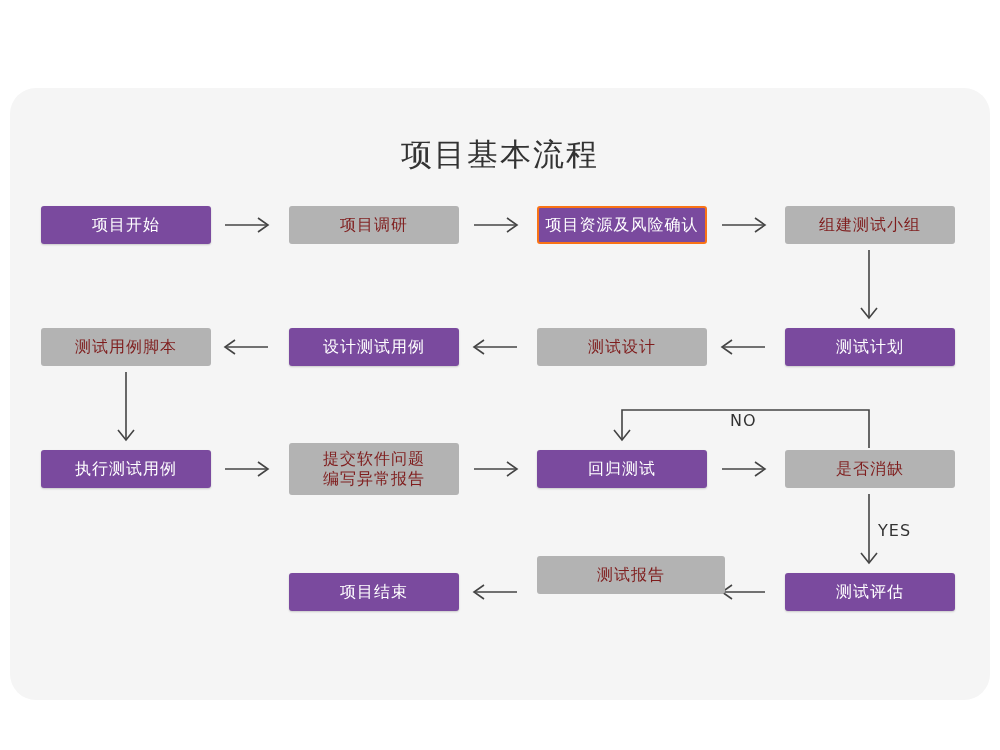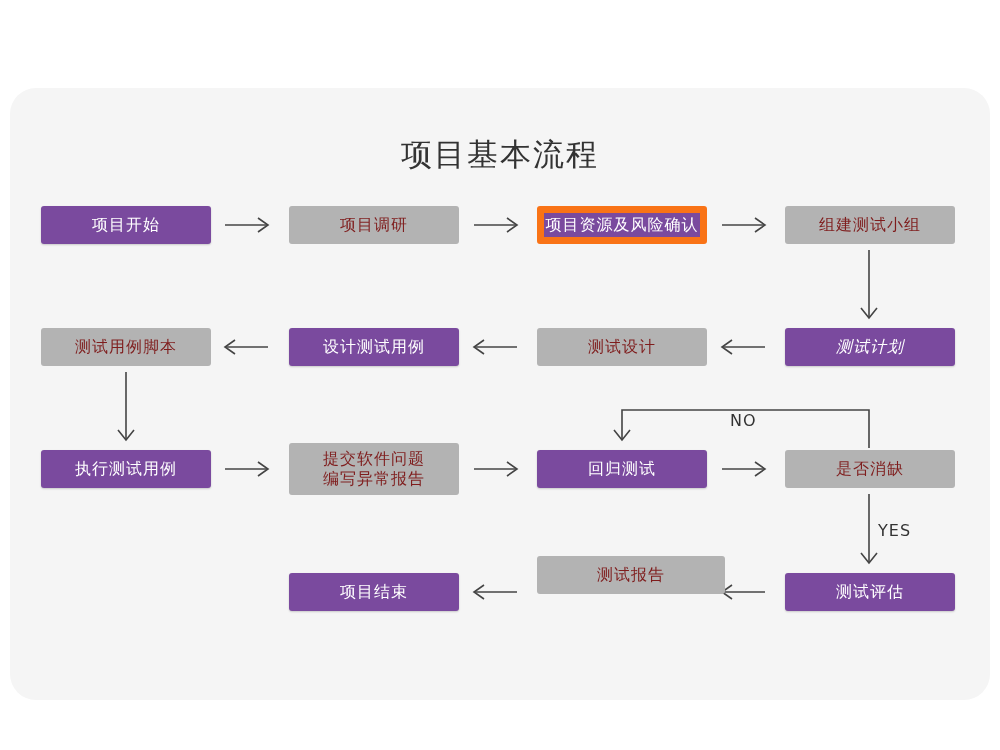--- a/index.html
+++ b/index.html
@@ -56,21 +56,21 @@
     white-space: pre-line;
   }
   .node.purple {
     background: #7a4a9e;
     color: #ffffff;
     box-shadow: 0 1px 2px rgba(0,0,0,0.18);
   }
   .node.purple-outline {
     background: #7a4a9e;
     color: #ffffff;
-    border: 7px solid #f97316;
+    border: 2px solid #f97316;
   }
   .node.gray {
     background: #b3b3b3;
     color: #7f1d1d;
   }
 
   
   .conn {
     position: absolute;
     overflow: visible;
@@ -176,21 +176,21 @@
   <div class="edge-label" style="left:878px;top:521px;">YES</div>
 
   <div class="node purple" style="left:41px;top:206px;width:170px;height:38px;">项目开始</div>
   <div class="node gray" style="left:289px;top:206px;width:170px;height:38px;">项目调研</div>
   <div class="node purple-outline" style="left:537px;top:206px;width:170px;height:38px;">项目资源及风险确认</div>
   <div class="node gray" style="left:785px;top:206px;width:170px;height:38px;">组建测试小组</div>
 
   <div class="node gray" style="left:41px;top:328px;width:170px;height:38px;">测试用例脚本</div>
   <div class="node purple" style="left:289px;top:328px;width:170px;height:38px;">设计测试用例</div>
   <div class="node gray" style="left:537px;top:328px;width:170px;height:38px;">测试设计</div>
-  <div class="node purple" style="left:785px;top:328px;width:170px;height:38px;font-style:italic;">测试计划</div>
+  <div class="node purple" style="left:785px;top:328px;width:170px;height:38px;">测试计划</div>
 
   <div class="node purple" style="left:41px;top:450px;width:170px;height:38px;">执行测试用例</div>
   <div class="node gray" style="left:289px;top:443px;width:170px;height:52px;">提交软件问题
 编写异常报告</div>
   <div class="node purple" style="left:537px;top:450px;width:170px;height:38px;">回归测试</div>
   <div class="node gray" style="left:785px;top:450px;width:170px;height:38px;">是否消缺</div>
 
   <div class="node purple" style="left:289px;top:573px;width:170px;height:38px;">项目结束</div>
   <div class="node gray" style="left:537px;top:556px;width:188px;height:38px;">测试报告</div>
   <div class="node purple" style="left:785px;top:573px;width:170px;height:38px;">测试评估</div>

